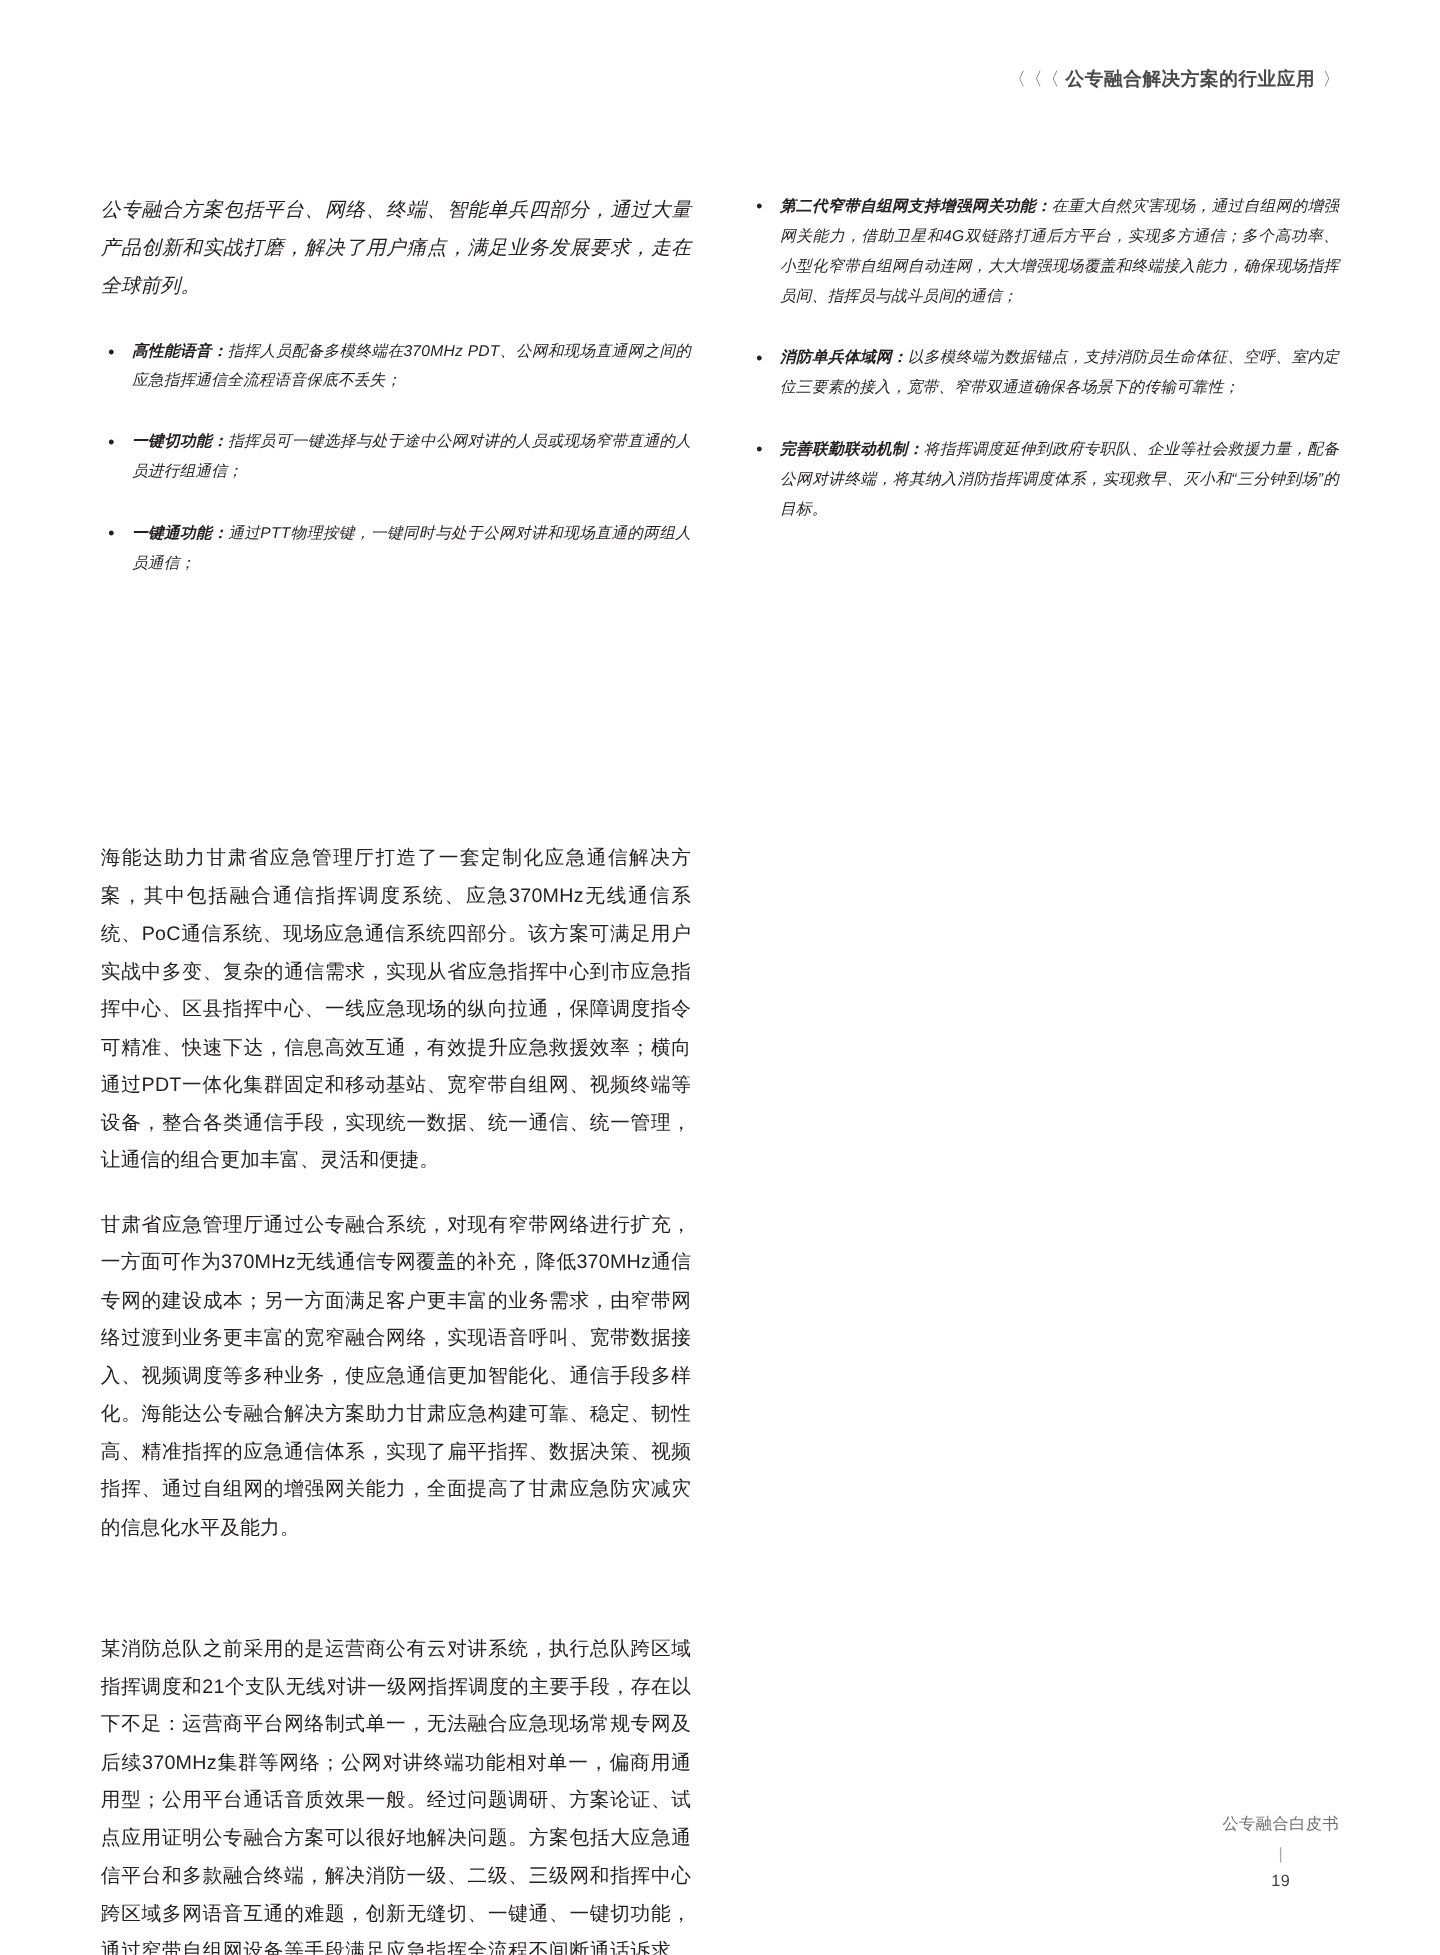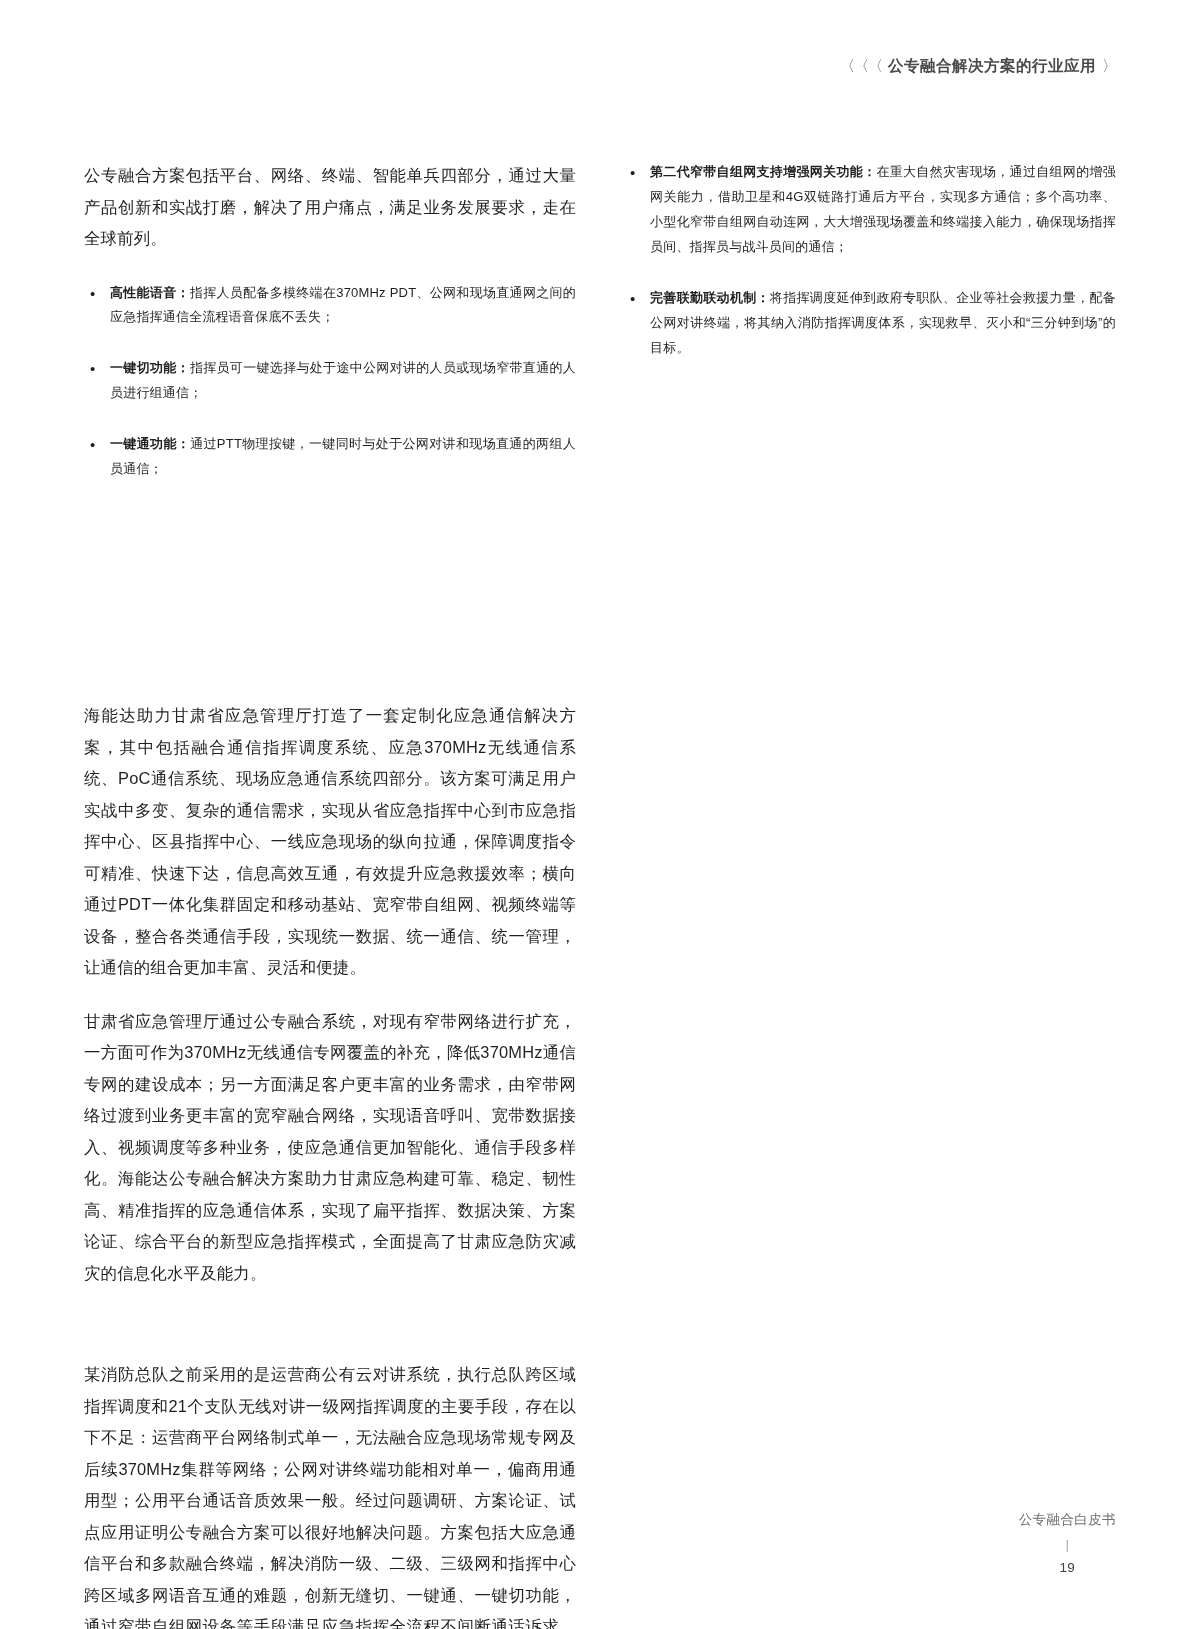--- a/index.html
+++ b/index.html
@@ -43,20 +43,21 @@
   }
 
   
   .content {
     position: absolute;
     top: 160px;
     left: 84px;
     right: 84px;
     display: flex;
     gap: 48px;
+    font-style: italic;
   }
   .col {
     width: 492px;
     flex: 0 0 492px;
   }
 
   p.para {
     margin: 0 0 22px 0;
     font-size: 16.4px;
     line-height: 1.92;
@@ -242,32 +243,35 @@
         </li>
       </ul>
     </div>
 
     <div class="col">
       <ul class="bullets" style="margin-top:0;">
         <li>
           <span class="lead">第二代窄带自组网支持增强网关功能：</span><span>在重大自然灾害现场，通过自组网的增强网关能力，借助卫星和4G双链路打通后方平台，实现多方通信；多个高功率、小型化窄带自组网自动连网，大大增强现场覆盖和终端接入能力，确保现场指挥员间、指挥员与战斗员间的通信；</span>
         </li>
         <li>
+          <span class="lead">消防单兵体域网：</span><span>以多模终端为数据锚点，支持消防员生命体征、空呼、室内定位三要素的接入，宽带、窄带双通道确保各场景下的传输可靠性；</span>
+        </li>
+        <li>
           <span class="lead">完善联勤联动机制：</span><span>将指挥调度延伸到政府专职队、企业等社会救援力量，配备公网对讲终端，将其纳入消防指挥调度体系，实现救早、灭小和“三分钟到场”的目标。</span>
         </li>
       </ul>
     </div>
 
   </div>
 
   <div class="lower">
 
     <div class="col">
       <p class="para">海能达助力甘肃省应急管理厅打造了一套定制化应急通信解决方案，其中包括融合通信指挥调度系统、应急370MHz无线通信系统、PoC通信系统、现场应急通信系统四部分。该方案可满足用户实战中多变、复杂的通信需求，实现从省应急指挥中心到市应急指挥中心、区县指挥中心、一线应急现场的纵向拉通，保障调度指令可精准、快速下达，信息高效互通，有效提升应急救援效率；横向通过PDT一体化集群固定和移动基站、宽窄带自组网、视频终端等设备，整合各类通信手段，实现统一数据、统一通信、统一管理，让通信的组合更加丰富、灵活和便捷。</p>
-      <p class="para"><span>甘肃省应急管理厅通过公专融合系统，对现有窄带网络进行扩充，一方面可作为370MHz无线通信专网覆盖的补充，降低370MHz通信专网的建设成本；另一方面满足客户更丰富的业务需求，由窄带网络过渡到业务更丰富的宽窄融合网络，实现语音呼叫、宽带数据接入、视频调度等多种业务，使应急通信更加智能化、通信手段多样化。</span><strong class="inline">海能达公专融合解决方案助力甘肃应急构建可靠、稳定、韧性高、精准指挥的应急通信体系，实现了扁平指挥、数据决策、方案论证、综合平台的新型应急指挥模式，全面提高了甘肃应急防灾减灾的信息化水平及能力。</strong></p>
+      <p class="para"><span>甘肃省应急管理厅通过公专融合系统，对现有窄带网络进行扩充，一方面可作为370MHz无线通信专网覆盖的补充，降低370MHz通信专网的建设成本；另一方面满足客户更丰富的业务需求，由窄带网络过渡到业务更丰富的宽窄融合网络，实现语音呼叫、宽带数据接入、视频调度等多种业务，使应急通信更加智能化、通信手段多样化。</span><strong class="inline">海能达公专融合解决方案助力甘肃应急构建可靠、稳定、韧性高、精准指挥的应急通信体系，实现了扁平指挥、数据决策、视频指挥、通过自组网的增强网关能力，全面提高了甘肃应急防灾减灾的信息化水平及能力。</strong></p>
     </div>
 
     <div class="col">
       <p class="para"><span>某消防总队之前采用的是运营商公有云对讲系统，执行总队跨区域指挥调度和21个支队无线对讲一级网指挥调度的主要手段，存在以下不足：运营商平台网络制式单一，无法融合应急现场常规专网及后续370MHz集群等网络；公网对讲终端功能相对单一，偏商用通用型；公用平台通话音质效果一般。经过问题调研、方案论证、试点应用证明公专融合方案可以很好地解决问题。方案包括大应急通信平台和多款融合终端，</span><strong class="inline">解决消防一级、二级、三级网和指挥中心跨区域多网语音互通的难题，创新无缝切、一键通、一键切功能，</strong><span>通过窄带自组网设备等手段满足应急指挥全流程不间断通话诉求。此外还具备定位上图、扁平化指挥、高性能语音、视频通信和移动信息化等融合业务能力，进一步满足了“全灾种、大应急”对指挥通信的需求。</span></p>
 
       <div class="photo" role="img">
         <div class="sky"></div>
         <div class="smoke"></div>
         <div class="spray"></div>
         <div class="fire"></div>

